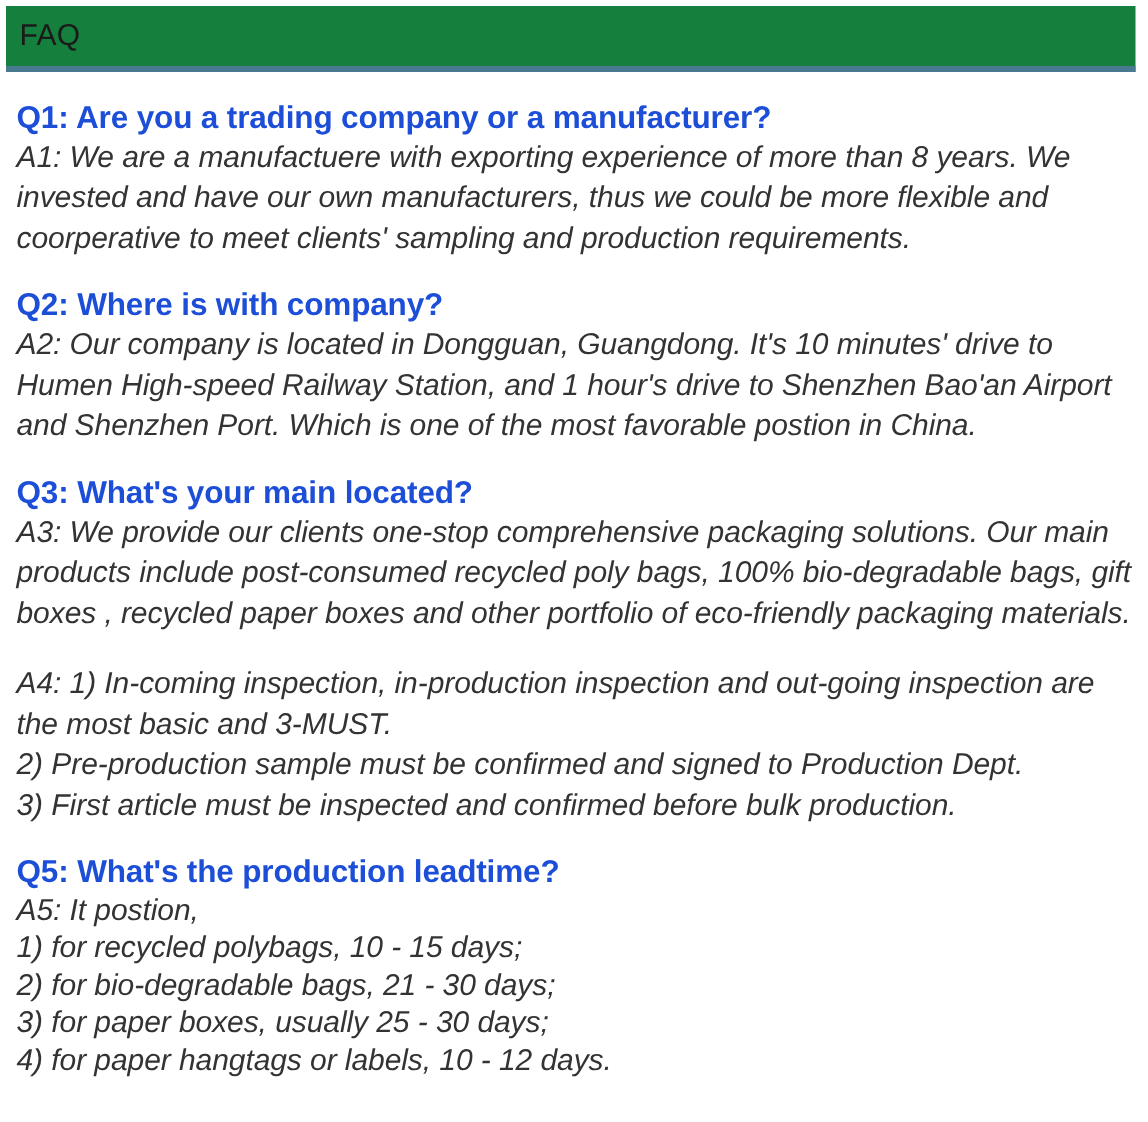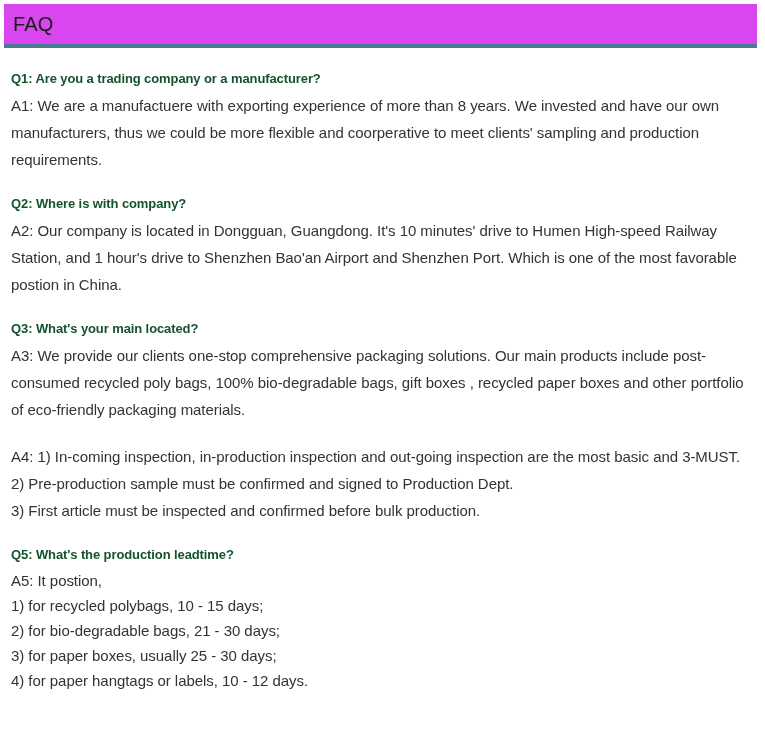--- a/index.html
+++ b/index.html
@@ -23,21 +23,21 @@
     box-sizing: border-box;
   }
 
   
   .faq-banner {
     position: absolute;
     left: 4px;
     top: 4px;
     width: 753px;
     height: 44px;
-    background: #d946ef;
+    background: #15803d;
     border-bottom: 4px solid #4a7a91;
     box-sizing: border-box;
   }
   .faq-banner-title {
     position: absolute;
     left: 9px;
     top: 7px;
     font-size: 20px;
     line-height: 26px;
     color: #1a1a1a;
@@ -55,34 +55,35 @@
   }
 
   .faq-block {
     margin: 0 0 20px 0;
   }
   .faq-block.last {
     margin-bottom: 0;
   }
 
   .faq-question {
-    font-size: 13px;
+    font-size: 21px;
     font-weight: bold;
-    color: #14532d;
+    color: #1d4ed8;
     line-height: 21px;
     margin: 0 0 3px 0;
     letter-spacing: -0.1px;
   }
 
   .faq-answer {
-    font-size: 15px;
+    font-size: 20px;
     color: #333333;
     line-height: 27px;
     margin: 0;
     letter-spacing: -0.05px;
+    font-style: italic;
   }
   .faq-answer.tight {
     line-height: 25px;
   }
   .faq-answer p {
     margin: 0;
   }
 </style>
 </head>
 <body>

